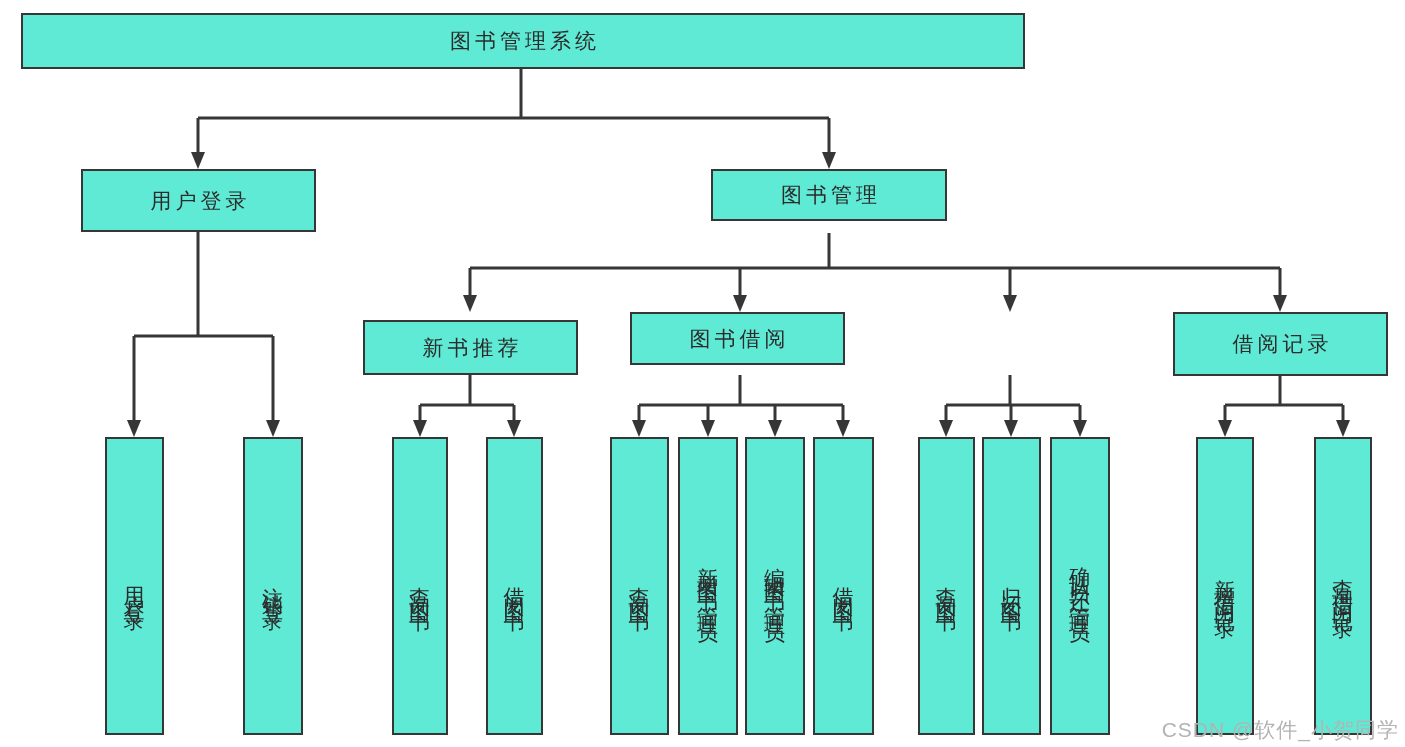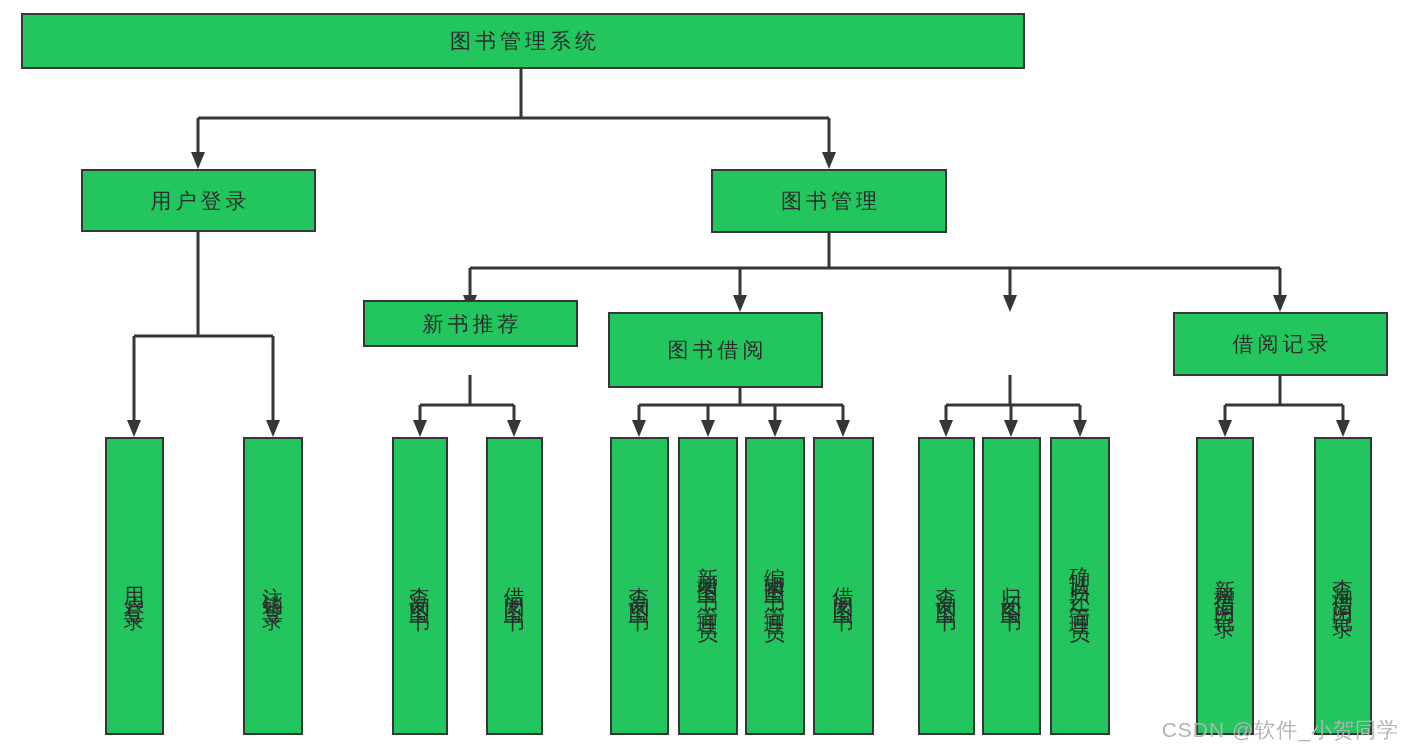--- a/index.html
+++ b/index.html
@@ -17,21 +17,21 @@
   }
   .connectors {
     position: absolute;
     left: 0;
     top: 0;
     z-index: 1;
   }
   .node {
     position: absolute;
     box-sizing: border-box;
-    background: #22c55e;
+    background: #5eead4;
     border: 2.5px solid #363636;
     color: #2b2b2b;
     display: flex;
     align-items: center;
     justify-content: center;
     z-index: 2;
   }
   .hbox {
     font-size: 21px;
     letter-spacing: 4px;
@@ -93,24 +93,24 @@
       <polygon points="1004,420 1018,420 1011,437"></polygon>
       <polygon points="1073,420 1087,420 1080,437"></polygon>
       <polygon points="1218,420 1232,420 1225,437"></polygon>
       <polygon points="1336,420 1350,420 1343,437"></polygon>
     </g>
   </svg>
 
   <div class="node hbox" style="left:21px; top:13px; width:1004px; height:56px;">图书管理系统</div>
 
   <div class="node hbox" style="left:81px; top:169px; width:235px; height:63px;">用户登录</div>
-  <div class="node hbox" style="left:711px; top:169px; width:236px; height:64px;">图书管理</div>
+  <div class="node hbox" style="left:711px; top:169px; width:236px; height:52px;">图书管理</div>
 
-  <div class="node hbox" style="left:363px; top:300px; width:215px; height:47px;font-family:Liberation Mono, monospace;">新书推荐</div>
-  <div class="node hbox" style="left:608px; top:312px; width:215px; height:76px;font-family:Liberation Mono, monospace;">图书借阅</div>
+  <div class="node hbox" style="left:363px; top:320px; width:215px; height:55px;font-family:Liberation Mono, monospace;">新书推荐</div>
+  <div class="node hbox" style="left:630px; top:312px; width:215px; height:53px;font-family:Liberation Mono, monospace;">图书借阅</div>
   <div class="node hbox" style="left:1173px; top:312px; width:215px; height:64px;">借阅记录</div>
 
   <div class="node vbox" style="left:105px; width:59px;">用户登录</div>
   <div class="node vbox" style="left:243px; width:60px;">注销登录</div>
 
   <div class="node vbox" style="left:392px; width:56px;">查询图书</div>
   <div class="node vbox" style="left:486px; width:57px;">借阅图书</div>
 
   <div class="node vbox" style="left:610px; width:59px;">查询图书</div>
   <div class="node vbox" style="left:678px; width:60px;">新增图书（管理员）</div>

